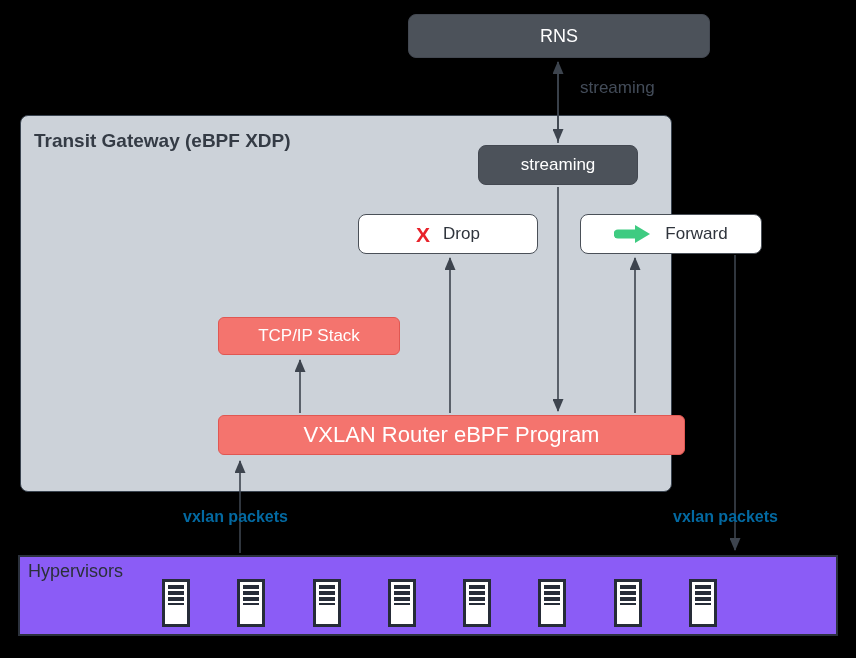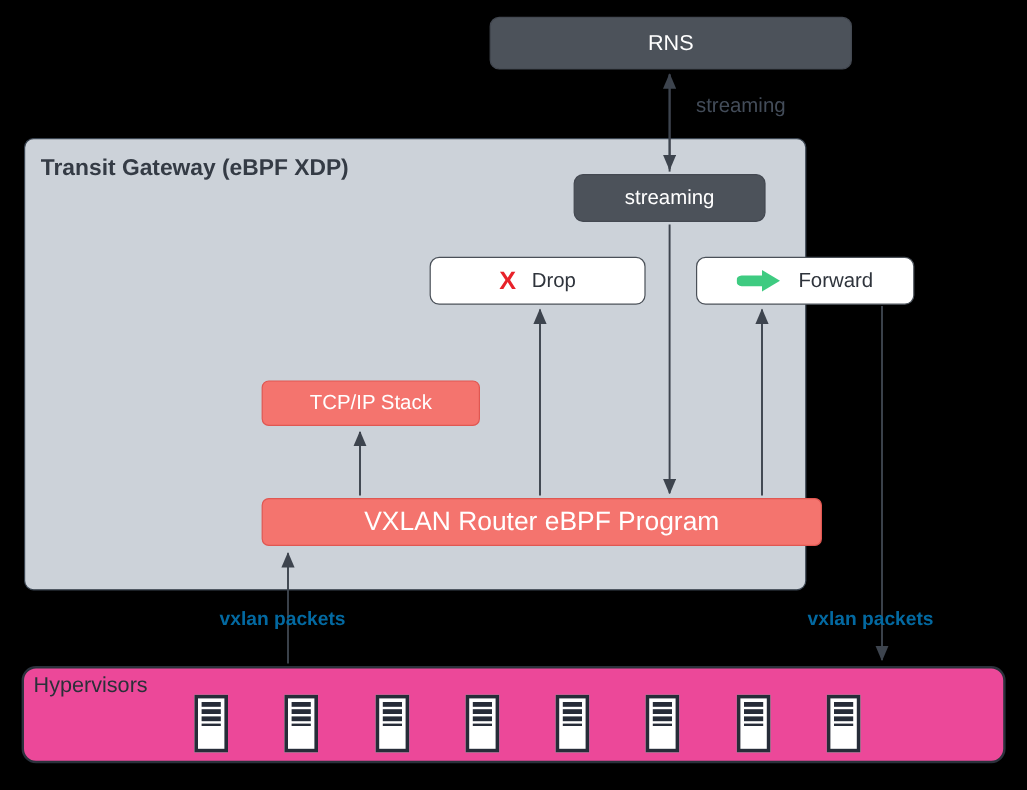--- a/index.html
+++ b/index.html
@@ -25,21 +25,21 @@
   #drop{left:358px;top:214px;width:180px;height:40px;font-size:17px;z-index:3;}
   #forward{left:580px;top:214px;width:182px;height:40px;font-size:17px;z-index:3;}
   .x-glyph{color:#e8222a;font-weight:bold;font-size:21px;line-height:1;}
   
   .salmon-node{background:#f4746e;border:1.5px solid #e05752;border-radius:6px;color:#ffffff;}
   #tcpip{left:218px;top:317px;width:182px;height:38px;font-size:17px;z-index:3;}
   #vxlan{left:218px;top:415px;width:467px;height:40px;font-size:22px;z-index:3;}
   
   #hypervisors{
     position:absolute;left:18px;top:555px;width:820px;height:81px;
-    background:#ec4899;border:2px solid #2b313c;border-radius:12px;z-index:3;box-sizing:border-box;
+    background:#8b5cf6;border:2px solid #2b313c;border-radius:0;z-index:3;box-sizing:border-box;
   }
   #hypervisors-label{position:absolute;left:8px;top:4px;font-size:18px;color:#2a3039;}
   #servers{position:absolute;left:142px;top:22px;width:555px;display:flex;justify-content:space-between;}
   .server{width:28px;height:48px;background:#ffffff;border:3px solid #262c38;box-sizing:border-box;padding:3px 3px 0 3px;}
   .server i{display:block;height:4px;background:#262c38;margin-bottom:2px;}
   .server i.thin{height:2px;}
   
   .edge-label{position:absolute;z-index:3;}
   #streaming-label{left:580px;top:78px;font-size:17px;color:#434c59;}
   .vxlan-label{font-size:16px;font-weight:bold;color:#0369a1;}

